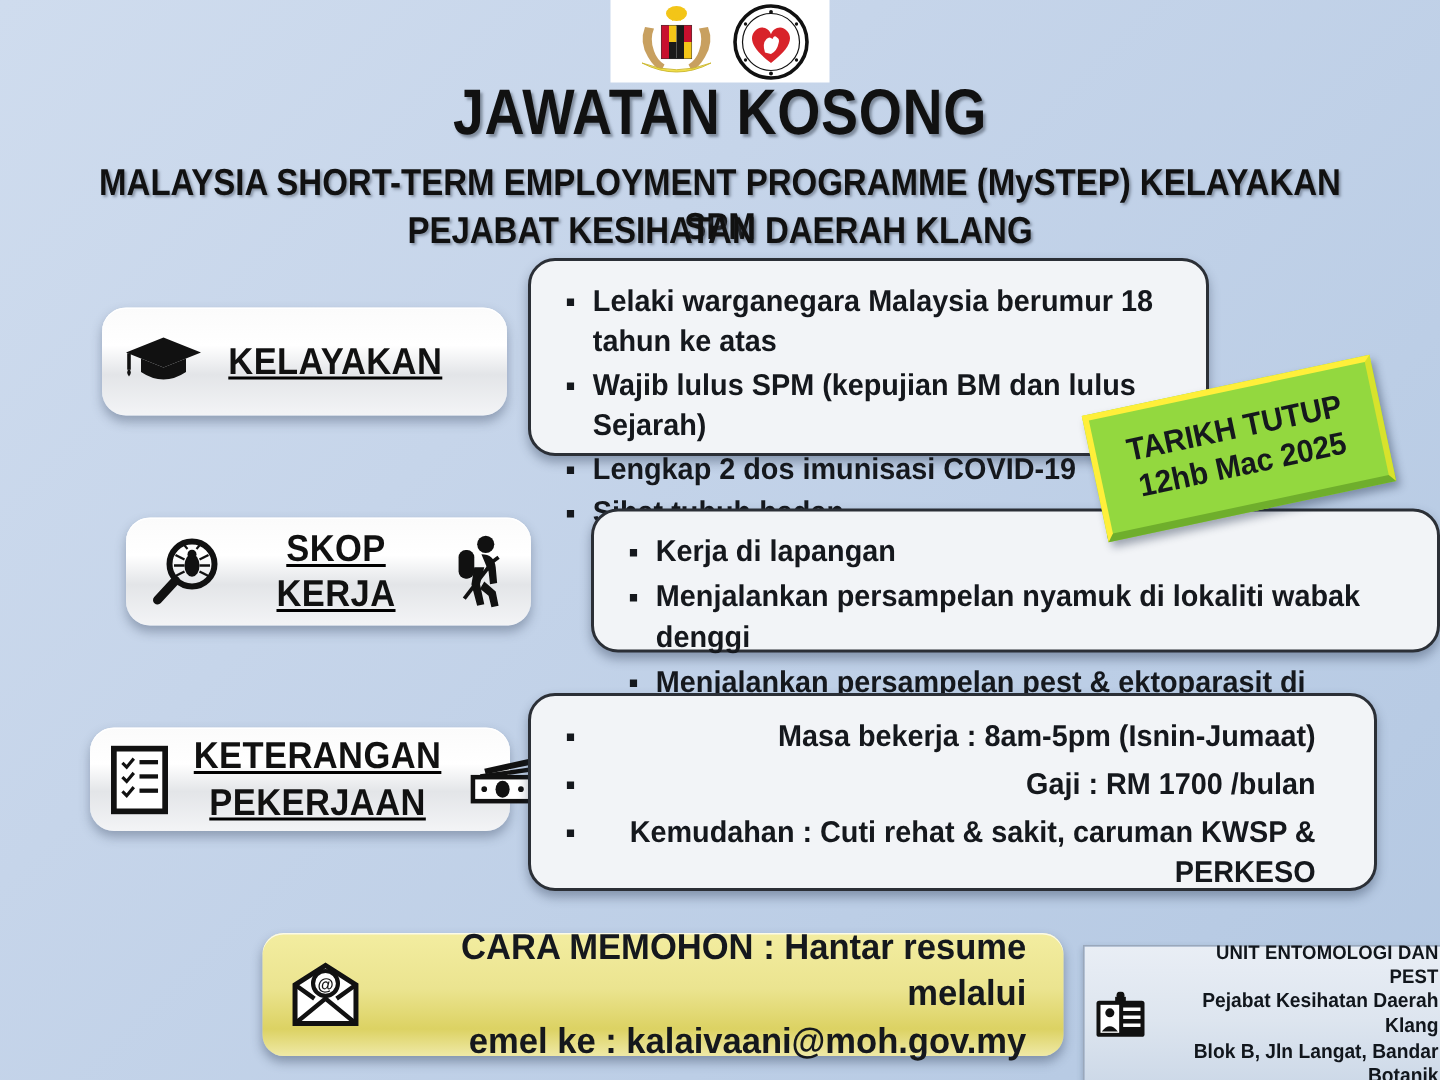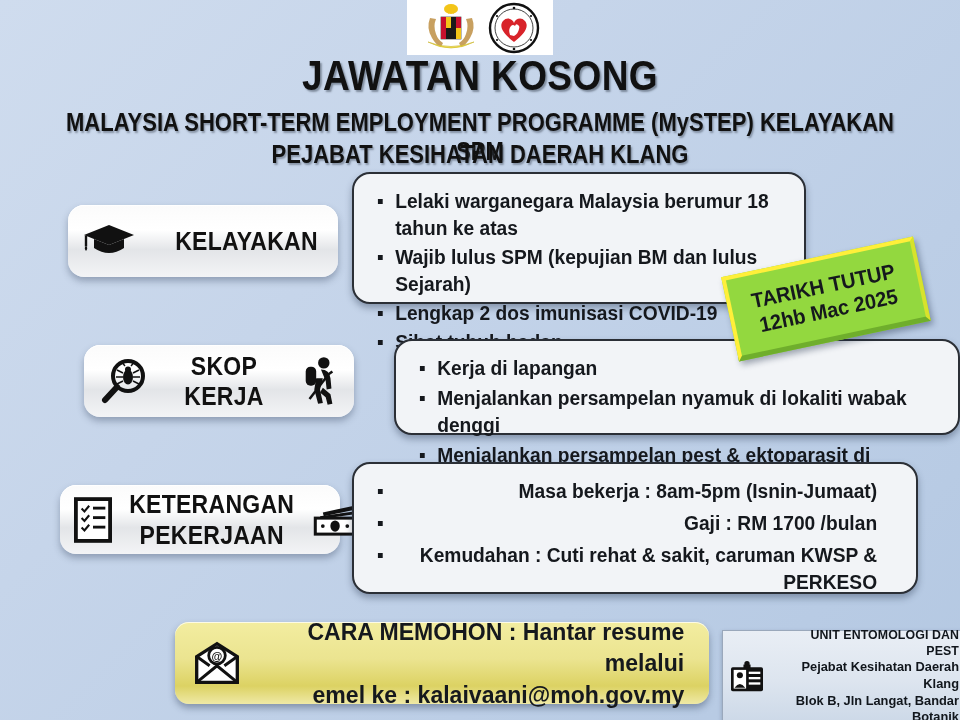--- a/index.html
+++ b/index.html
@@ -79,24 +79,25 @@
   }
 
   
   .pill {
     position: absolute;
     border-radius: 16px;
     background: linear-gradient(to bottom, #fbfbfb 0%, #ffffff 35%, #e3e5e8 62%, #f3f4f6 100%);
     box-shadow: 0 4px 7px rgba(40,55,80,0.35), inset 0 1px 0 #ffffff;
     display: flex;
     align-items: center;
-    justify-content: space-between;
+    justify-content: flex-start;
     gap: 10px;
     box-sizing: border-box;
     padding: 0 14px;
+    text-decoration: underline;
   }
   .pill-label {
     font-family: "Liberation Sans Narrow", "Liberation Sans", sans-serif;
     font-weight: bold;
     font-size: 25px;
     color: #111111;
     letter-spacing: 0.3px;
     transform: scaleX(0.92);
     text-align: center;
     line-height: 1.22;

